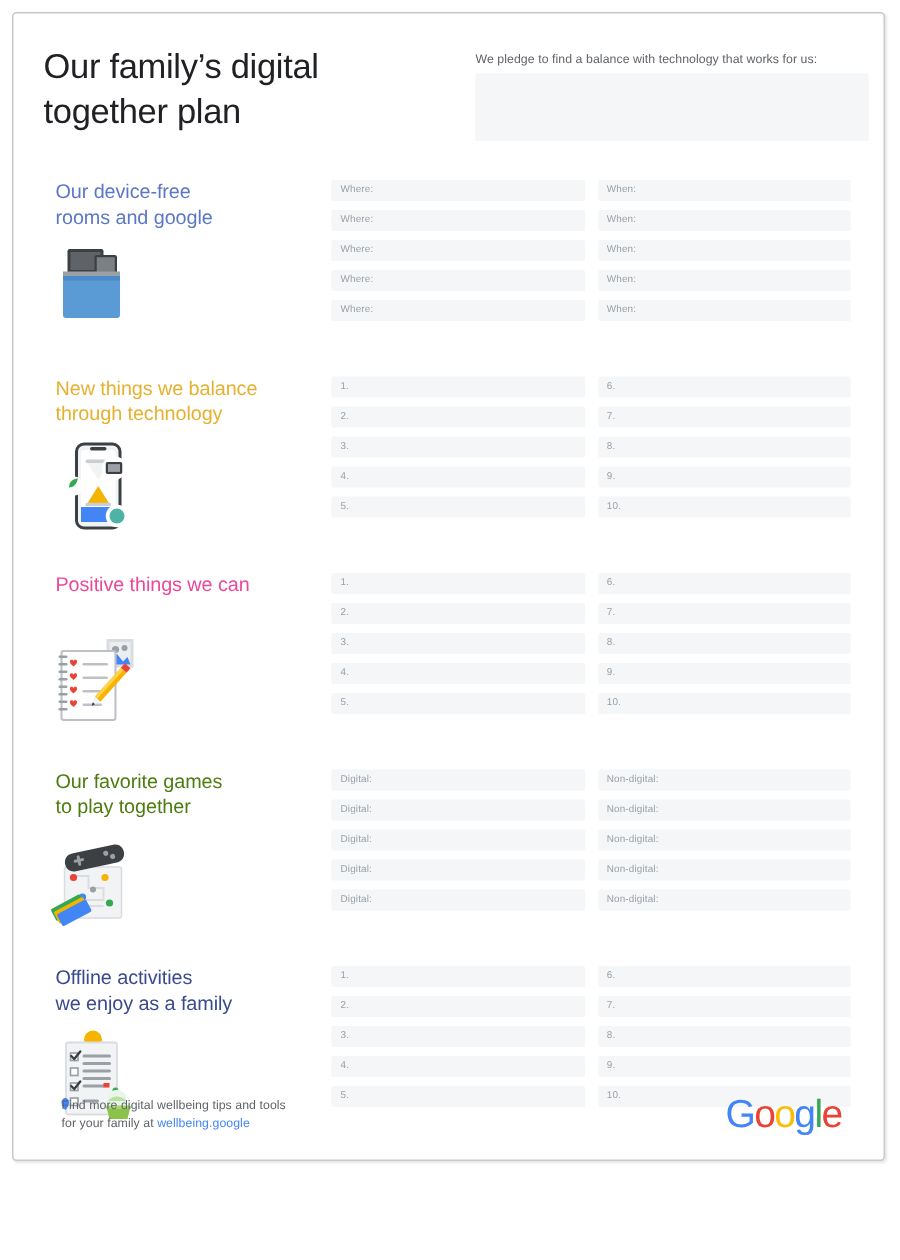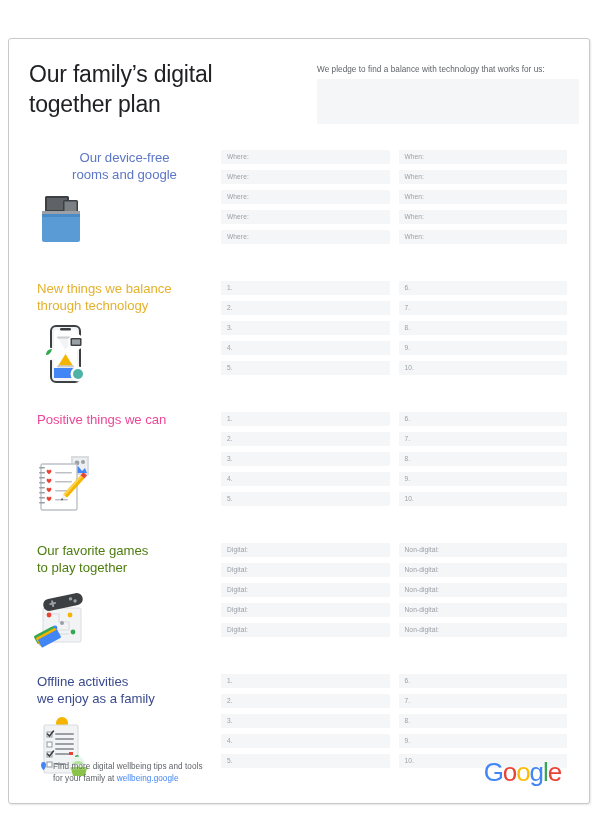--- a/index.html
+++ b/index.html
@@ -13,21 +13,20 @@
     font-family: "Liberation Sans", sans-serif;
     -webkit-font-smoothing: antialiased;
   }
   .page {
     position: relative;
     width: 600px;
     height: 784px;
     box-sizing: border-box;
     padding: 8px 10px 10px 8px;
     background: #ffffff;
-    margin-top: 30px;
   }
   .sheet {
     position: relative;
     width: 100%;
     height: 100%;
     box-sizing: border-box;
     border: 1px solid #c9c9c9;
     border-radius: 3px;
     background: #ffffff;
     box-shadow: 1px 1px 2px rgba(0,0,0,0.10);
@@ -122,21 +121,21 @@
   .field-label {
     font-size: 6.6px;
     color: #9aa0a6;
     letter-spacing: 0.1px;
     line-height: 8px;
   }
 
   
   .footer {
     position: absolute;
-    left: 16px;
+    left: 4px;
     right: 0;
     bottom: 0;
     height: 60px;
   }
   .footer-text {
     position: absolute;
     left: 28px;
     top: 18px;
     font-size: 8.2px;
     line-height: 12px;
@@ -173,21 +172,21 @@
       </div>
       <div class="pledge">
         <div class="pledge-label">We pledge to find a balance with technology that works for us:</div>
         <div class="pledge-box"></div>
       </div>
     </div>
 
     <div id="sections-host">
         <div class="section">
           <div class="sec-left">
-            <div class="sec-heading" style="color: rgb(92, 119, 197); text-align: center;">
+            <div class="sec-heading" style="color: rgb(92, 119, 197);">
               <div>Our device-free</div>
               <div>rooms and google</div>
             </div>
           </div>
           <div class="sec-icon">
             <svg viewBox="0 0 66 64" width="66" height="64">
         <rect x="12" y="5" width="24" height="17" rx="1.5" fill="#3c4043"></rect>
         <rect x="14" y="7" width="20" height="12" fill="#5f6368"></rect>
         <rect x="30" y="9" width="15" height="14" rx="1.5" fill="#3c4043"></rect>
         <rect x="31.5" y="10.5" width="12" height="10" fill="#7b8085"></rect>

